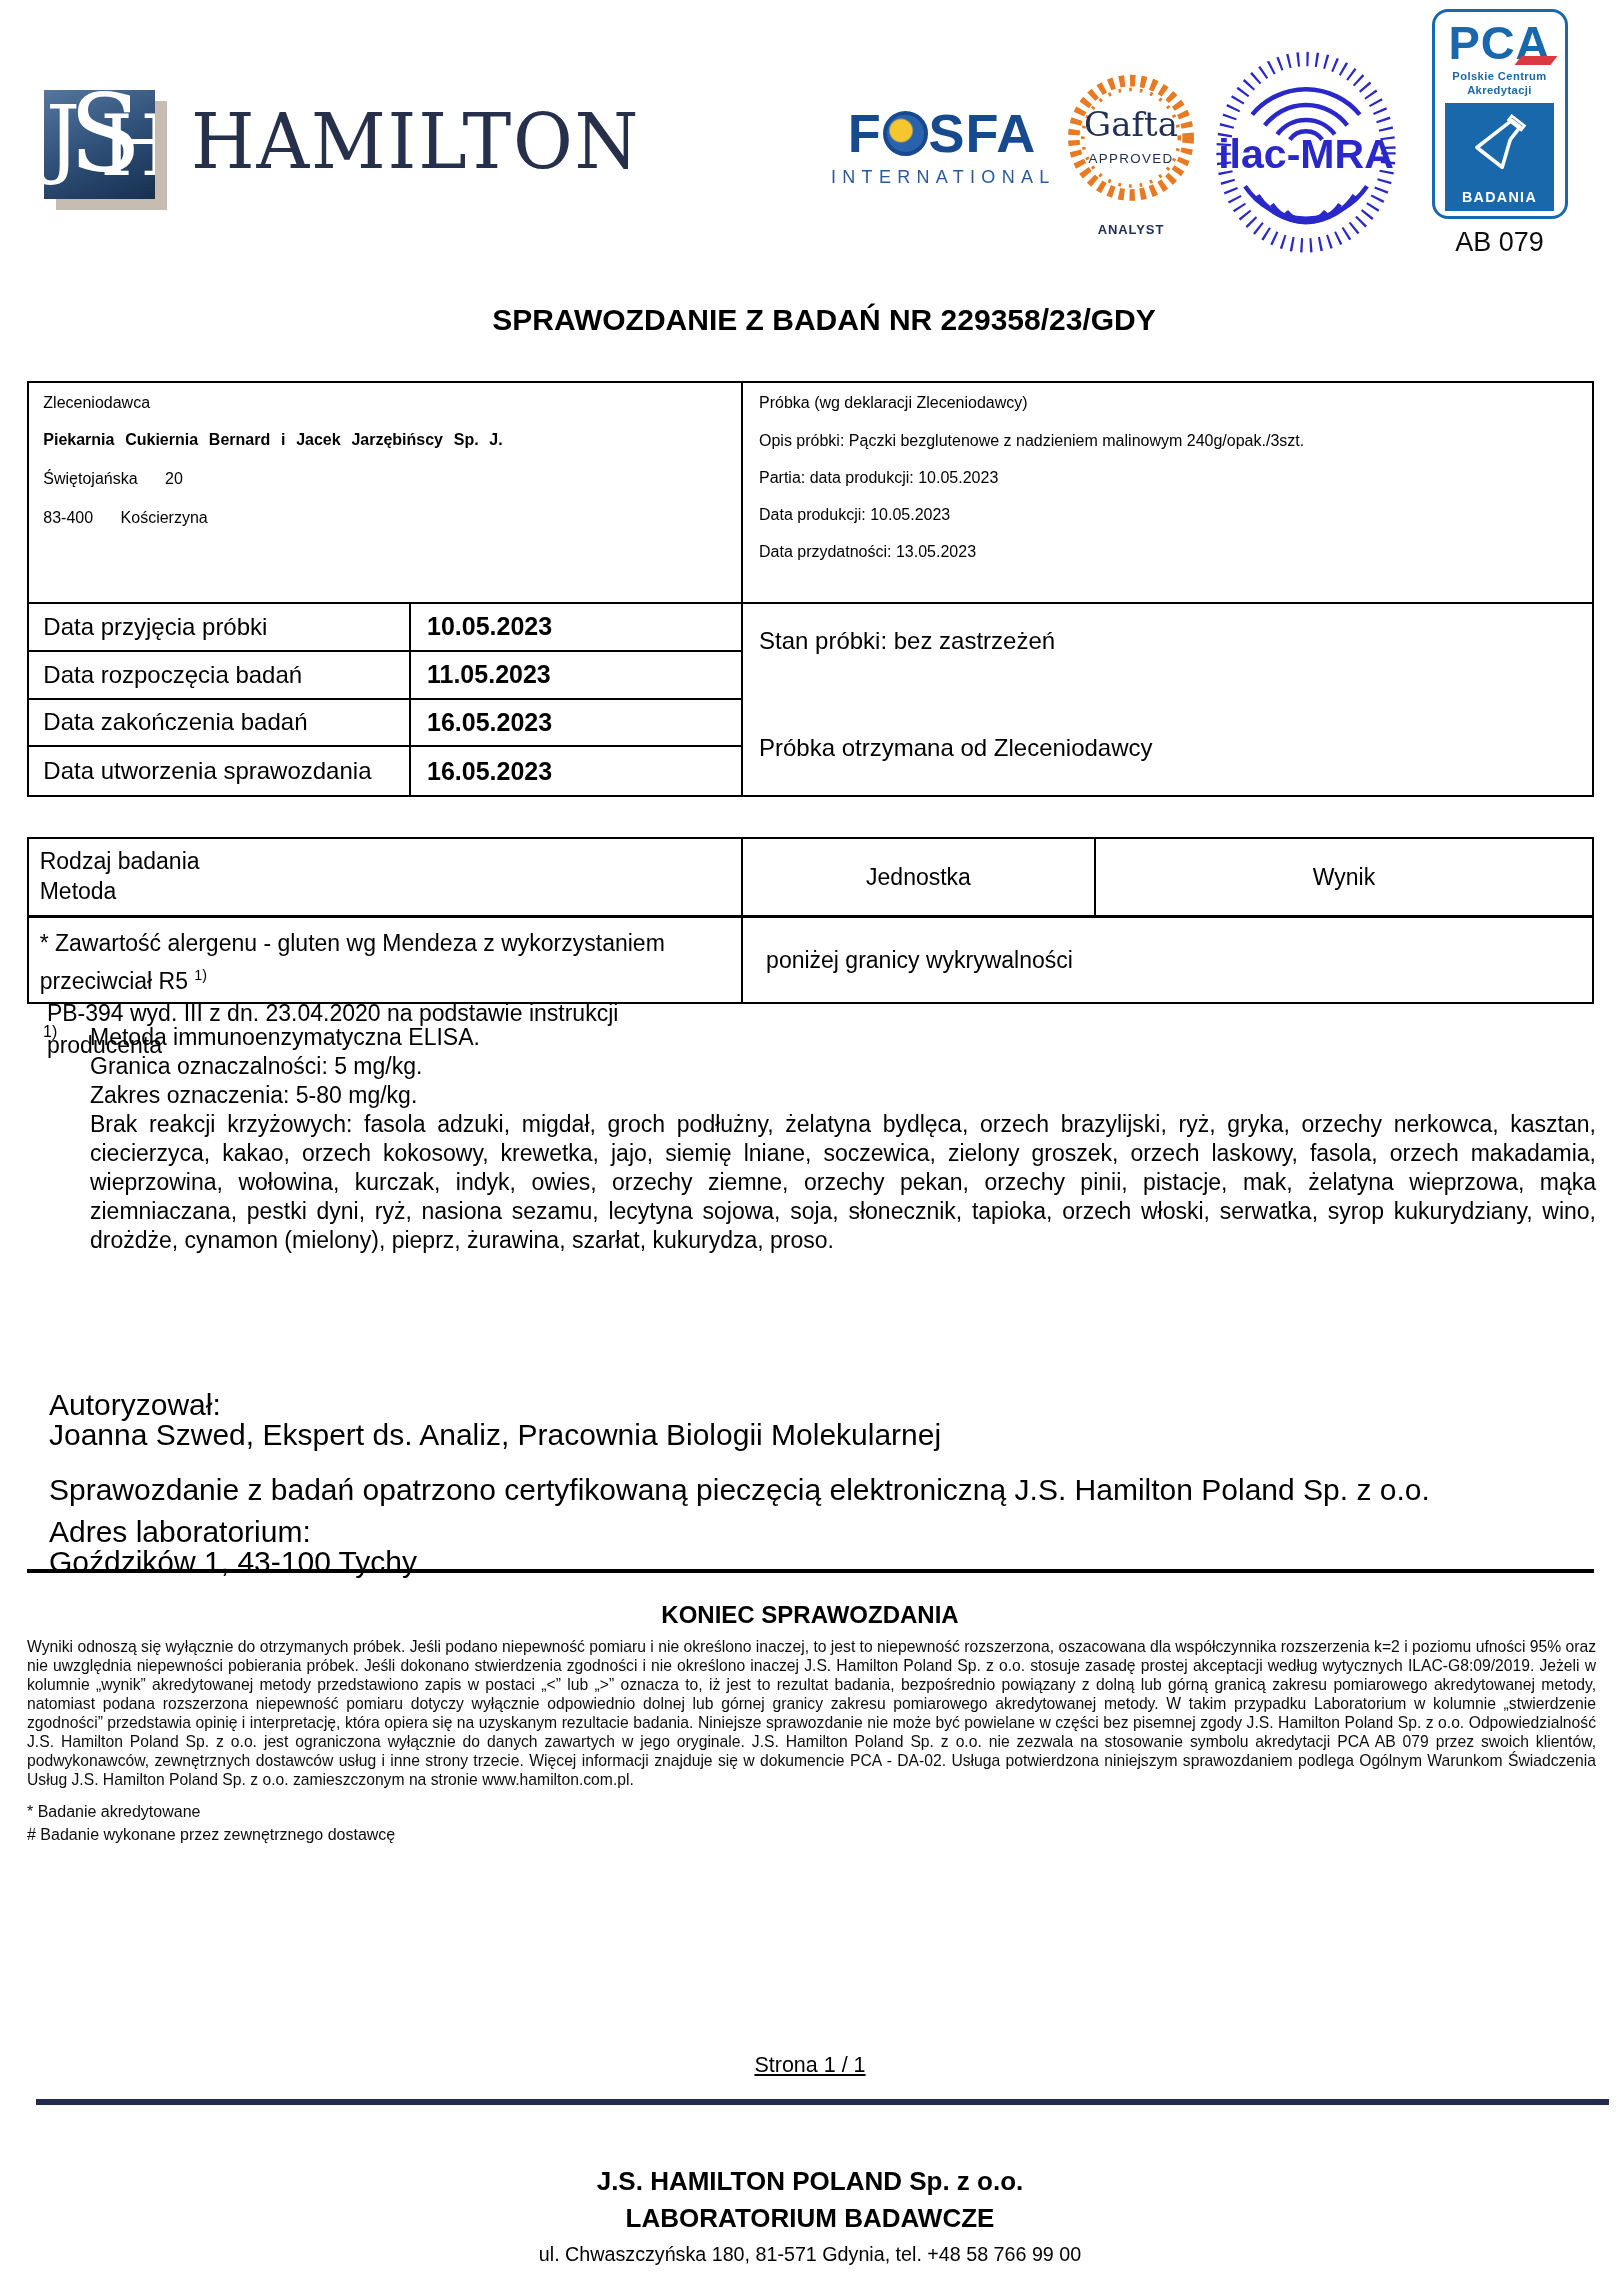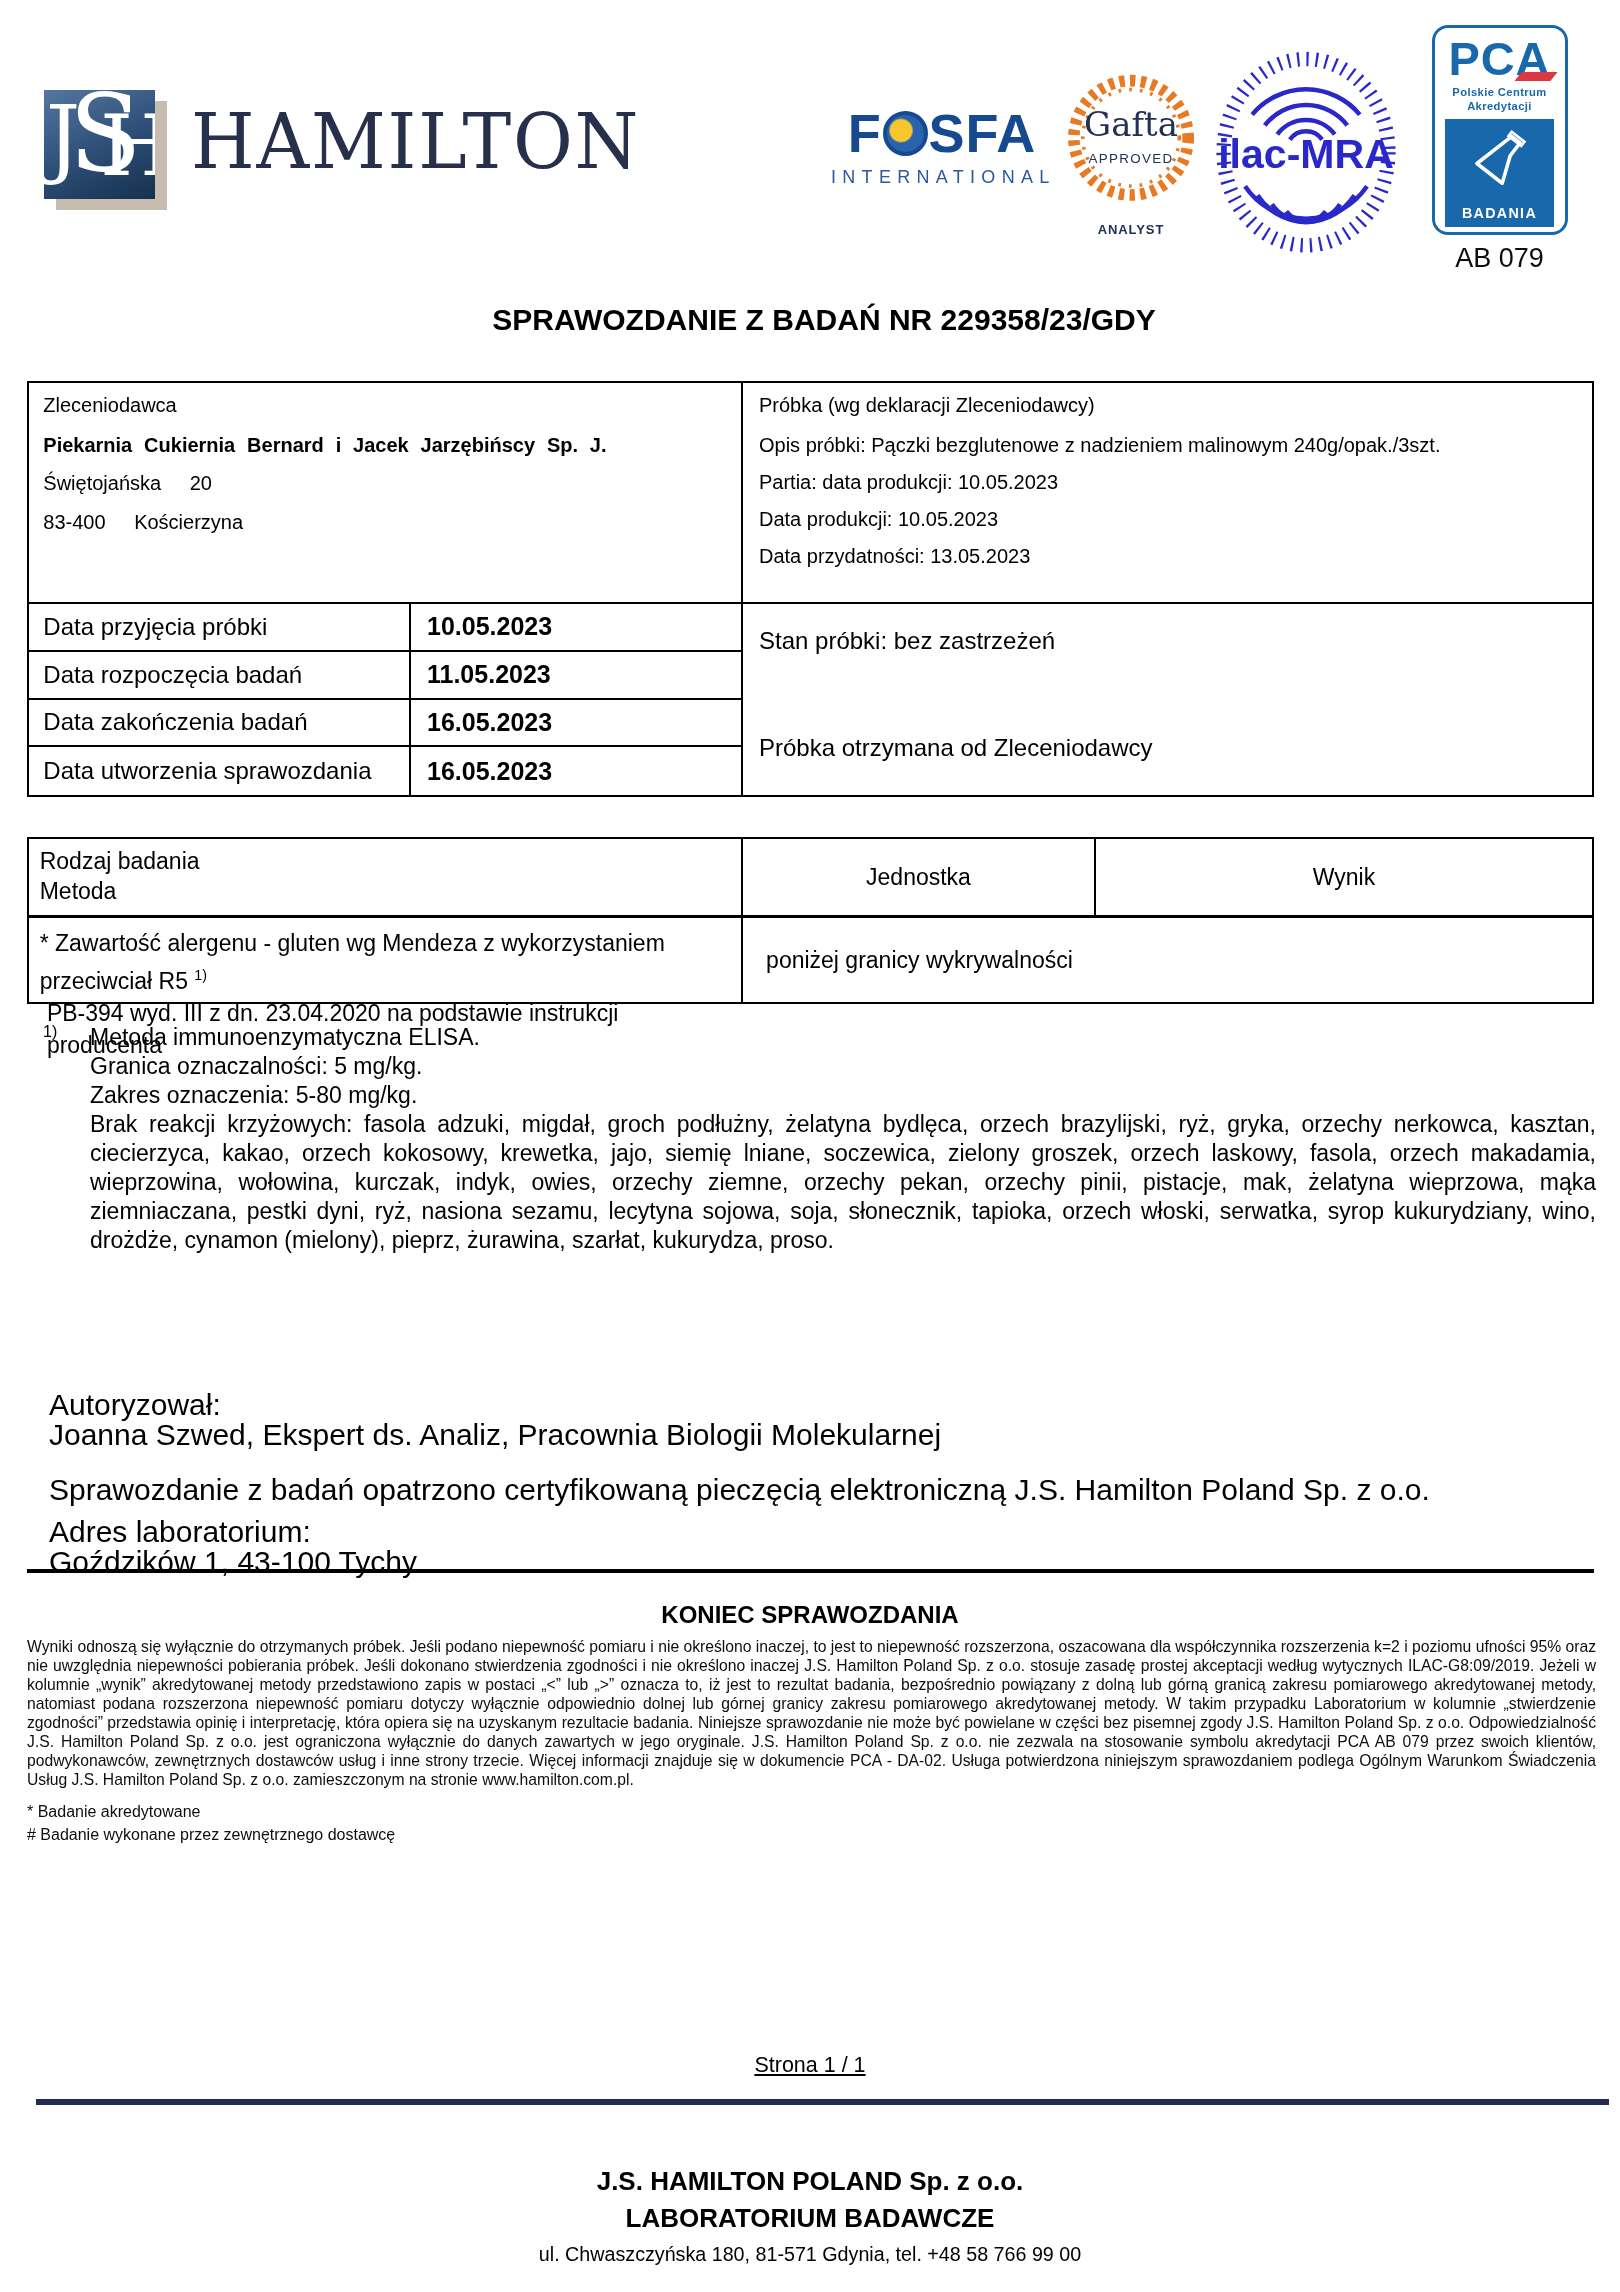--- a/index.html
+++ b/index.html
@@ -24,41 +24,41 @@
                border:4.5px solid #17498f;box-sizing:border-box;
                background:radial-gradient(circle at 38% 42%,#f6c62f 0 34%,#2a63ad 40% 100%);}
   .fosfa-intl{margin-top:7.2px;font-size:18px;letter-spacing:6.3px;color:#2a5a9a;white-space:nowrap;}
 
   .gafta{position:absolute;left:1064px;top:61px;width:134px;text-align:center;}
   .gafta svg{display:block;margin:0 auto;}
   .gafta-analyst{margin-top:1.8px;font-size:13px;font-weight:bold;color:#223153;letter-spacing:0.9px;}
 
   .ilac{position:absolute;left:1211px;top:50px;}
 
-  .pca{position:absolute;left:1428px;top:25px;width:143px;text-align:center;}
+  .pca{position:absolute;left:1428px;top:9px;width:143px;text-align:center;}
   .pca-card{width:136px;height:210px;border:3.6px solid #1a68ac;border-radius:16px;background:#fff;
             box-sizing:border-box;margin:0 auto;}
   .pca-word{position:relative;display:inline-block;margin-top:7.2px;font-size:47px;font-weight:bold;
             color:#1a68ac;line-height:1;letter-spacing:0.9px;}
   .pca-red{position:absolute;right:-3.6px;bottom:0.9px;width:36px;height:9px;background:#d93a41;
            transform:skewX(-38deg);}
   .pca-sub{margin-top:2.7px;font-size:11.2px;font-weight:bold;color:#1a68ac;line-height:1.3;letter-spacing:0.4px;}
   .pca-badge{position:relative;margin:5.4px auto 0;width:109px;height:108px;background:#1a68ac;}
   .pca-badge svg{position:absolute;left:50%;top:7.2px;transform:translateX(-50%);}
   .pca-badania{position:absolute;left:0;right:0;bottom:6.3px;color:#fff;font-size:14.3px;font-weight:bold;letter-spacing:1.3px;}
   .pca-ab{margin-top:8px;font-size:27px;color:#0d0d0d;}
 
   
   .report-title{position:absolute;left:14px;top:303px;width:100%;text-align:center;
                 font-size:30px;font-weight:bold;letter-spacing:0;}
 
   
   .table1{position:absolute;left:27px;top:381px;width:1567px;height:416px;box-sizing:border-box;
           border:2.7px solid #000;display:grid;grid-template-columns:714px 1fr;grid-template-rows:221px 1fr;}
-  .t1-cell{box-sizing:border-box;font-size:20px;}
+  .t1-cell{box-sizing:border-box;font-size:16px;}
   .t1-tl{border-right:2.7px solid #000;border-bottom:2.7px solid #000;padding:10.7px 14.3px;}
   .t1-tr{border-bottom:2.7px solid #000;padding:10.7px 16px;}
   .client-label{margin-bottom:9px;}
   .client-name{font-weight:bold;text-align:justify;word-spacing:6.3px;width:663px;line-height:38px;}
   .client-line{line-height:39px;word-spacing:23px;}
   .sample-header{margin-bottom:10.7px;}
   .sample-line{line-height:37px;}
   .dates-grid{display:grid;grid-template-columns:382px 1fr;grid-template-rows:repeat(4,1fr);
               border-right:2.7px solid #000;box-sizing:border-box;}
   .d-label{border-right:2.7px solid #000;border-bottom:2.7px solid #000;display:flex;align-items:center;

